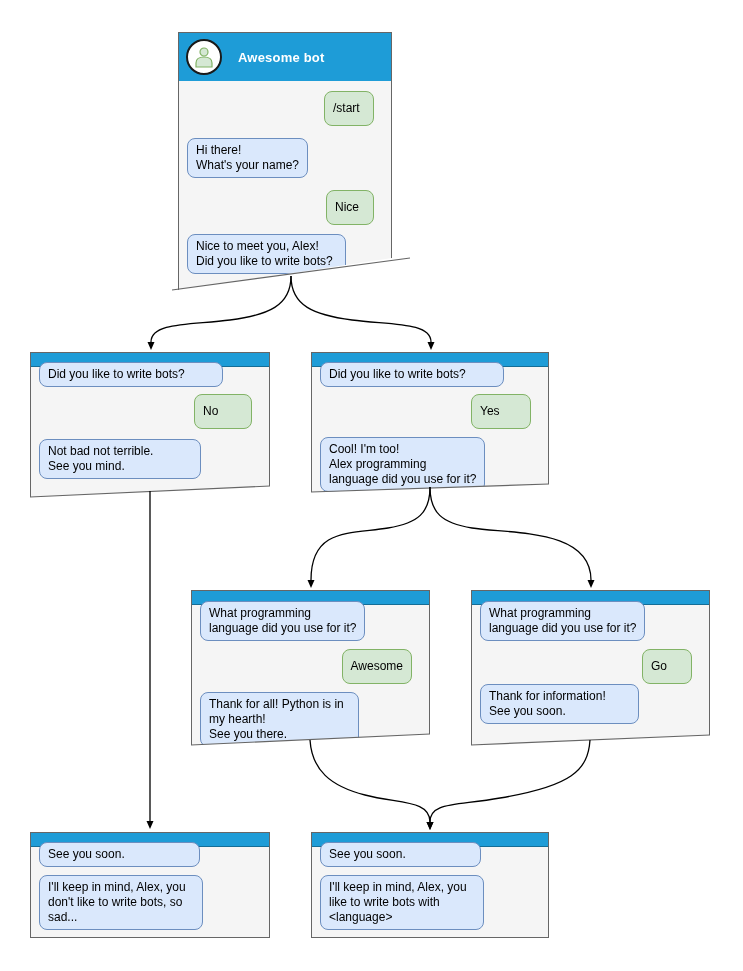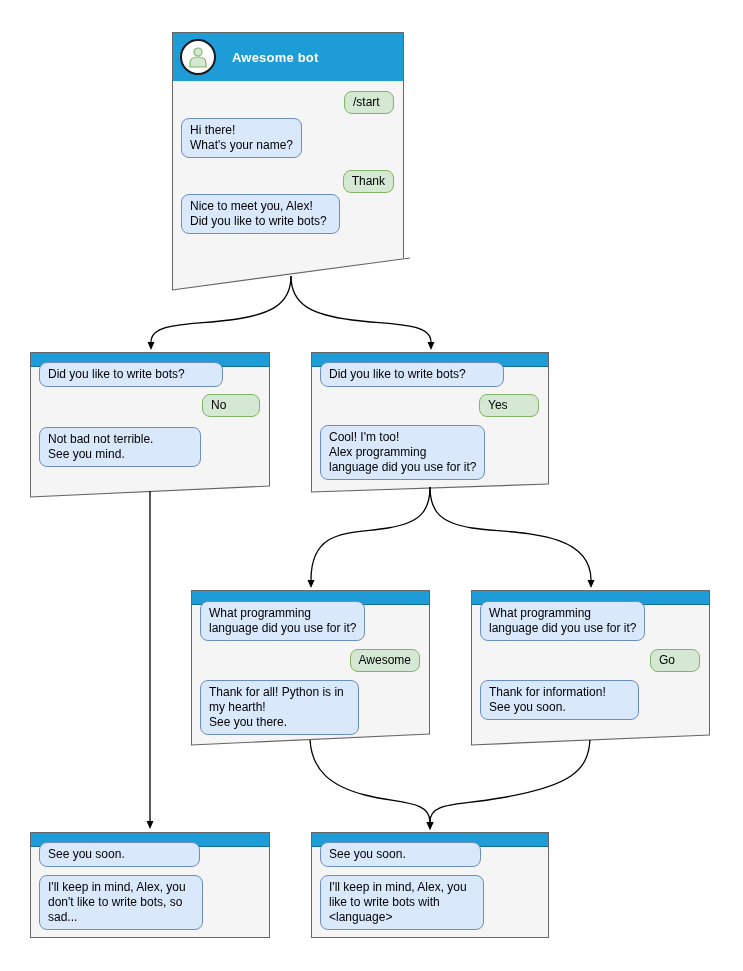--- a/index.html
+++ b/index.html
@@ -44,49 +44,49 @@
     width:fit-content;box-sizing:border-box;
     font-size:12px;line-height:15px;color:#000000;
     white-space:pre-line;border-radius:8px;position:relative;
   }
   .bubble.bot{
     background:var(--bot-fill);border:1px solid var(--bot-stroke);
     padding:4px 8px;
   }
   .bubble.user{
     background:var(--user-fill);border:1px solid var(--user-stroke);
-    padding:3px 8px;margin-left:auto;margin-right:1px;
+    padding:9px 8px;margin-left:auto;margin-right:9px;
   }
   svg.connectors{
     position:absolute;left:0;top:0;z-index:2;pointer-events:none;
   }
   svg.connectors path.edge{fill:none;stroke:var(--connector);stroke-width:1.3px;}
   svg.connectors line.slant{stroke:var(--window-border);stroke-width:1.2px;}
 </style>
 </head>
 <body>
 
 <div class="canvas">
 
-  <div class="window" style="left:172px;top:32px;width:232px;height:258px;clip-path:polygon(0 0,100% 0,100% 226px,0 100%);">
+  <div class="window" style="left:178px;top:32px;width:214px;height:258px;clip-path:polygon(0 0,100% 0,100% 226px,0 100%);">
     <div class="main-header">
       <div class="avatar">
         <svg width="22" height="22" viewBox="0 0 22 22">
           <circle cx="11" cy="6" r="4" style="fill:var(--user-fill);stroke:var(--user-stroke);stroke-width:1.2"></circle>
           <path d="M3,21 L3,17 Q3,11 11,11 Q19,11 19,17 L19,21 Z" style="fill:var(--user-fill);stroke:var(--user-stroke);stroke-width:1.2"></path>
         </svg>
       </div>
       <div class="main-title">Awesome bot</div>
     </div>
     <div class="body">
       <div class="bubble user" style="min-width:50px;margin-top:10px">/start</div>
-      <div class="bubble bot" style="min-width:121px;margin-top:4px">Hi there!
+      <div class="bubble bot" style="min-width:121px;margin-top:12px">Hi there!
 What's your name?</div>
-      <div class="bubble user" style="min-width:48px;margin-top:12px">Thank</div>
-      <div class="bubble bot" style="min-width:159px;margin-top:1px">Nice to meet you, Alex!
+      <div class="bubble user" style="min-width:48px;margin-top:12px">Nice</div>
+      <div class="bubble bot" style="min-width:159px;margin-top:9px">Nice to meet you, Alex!
 Did you like to write bots?</div>
     </div>
   </div>
 
   <div class="window" style="left:30px;top:352px;width:240px;height:145px;clip-path:polygon(0 0,100% 0,100% 134px,0 100%);">
     <div class="strip"></div>
     <div class="body">
       <div class="bubble bot" style="min-width:184px;margin-top:-5px">Did you like to write bots?</div>
       <div class="bubble user" style="min-width:58px;margin-top:7px">No</div>
       <div class="bubble bot" style="min-width:162px;margin-top:10px">Not bad not terrible.
@@ -116,21 +116,21 @@
 See you there.</div>
     </div>
   </div>
 
   <div class="window" style="left:471px;top:590px;width:239px;height:155px;clip-path:polygon(0 0,100% 0,100% 145px,0 100%);">
     <div class="strip"></div>
     <div class="body">
       <div class="bubble bot" style="min-width:159px;margin-top:-4px">What programming
 language did you use for it?</div>
       <div class="bubble user" style="min-width:50px;margin-top:8px">Go</div>
-      <div class="bubble bot" style="min-width:159px;margin-top:8px">Thank for information!
+      <div class="bubble bot" style="min-width:159px;margin-top:0">Thank for information!
 See you soon.</div>
     </div>
   </div>
 
   <div class="window rect" style="left:30px;top:832px;width:240px;height:106px;">
     <div class="strip"></div>
     <div class="body">
       <div class="bubble bot" style="min-width:161px;margin-top:-5px">See you soon.</div>
       <div class="bubble bot" style="min-width:164px;margin-top:8px">I'll keep in mind, Alex, you
 don't like to write bots, so

